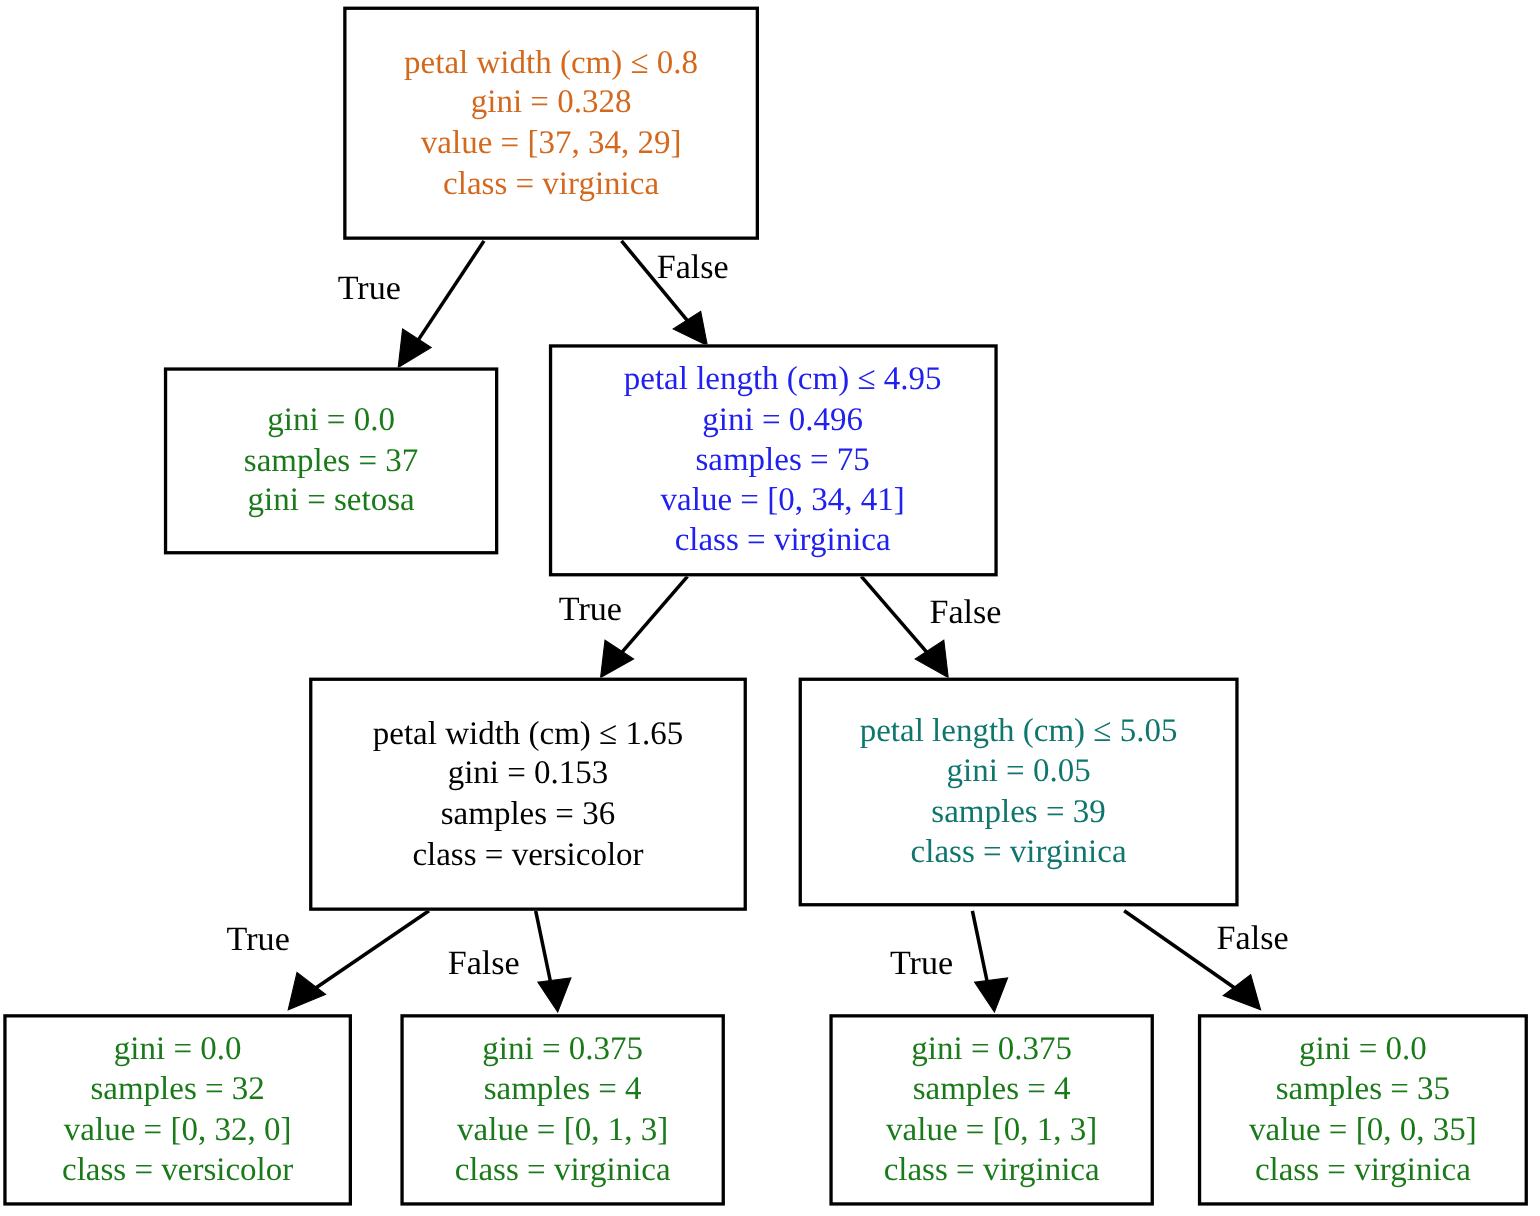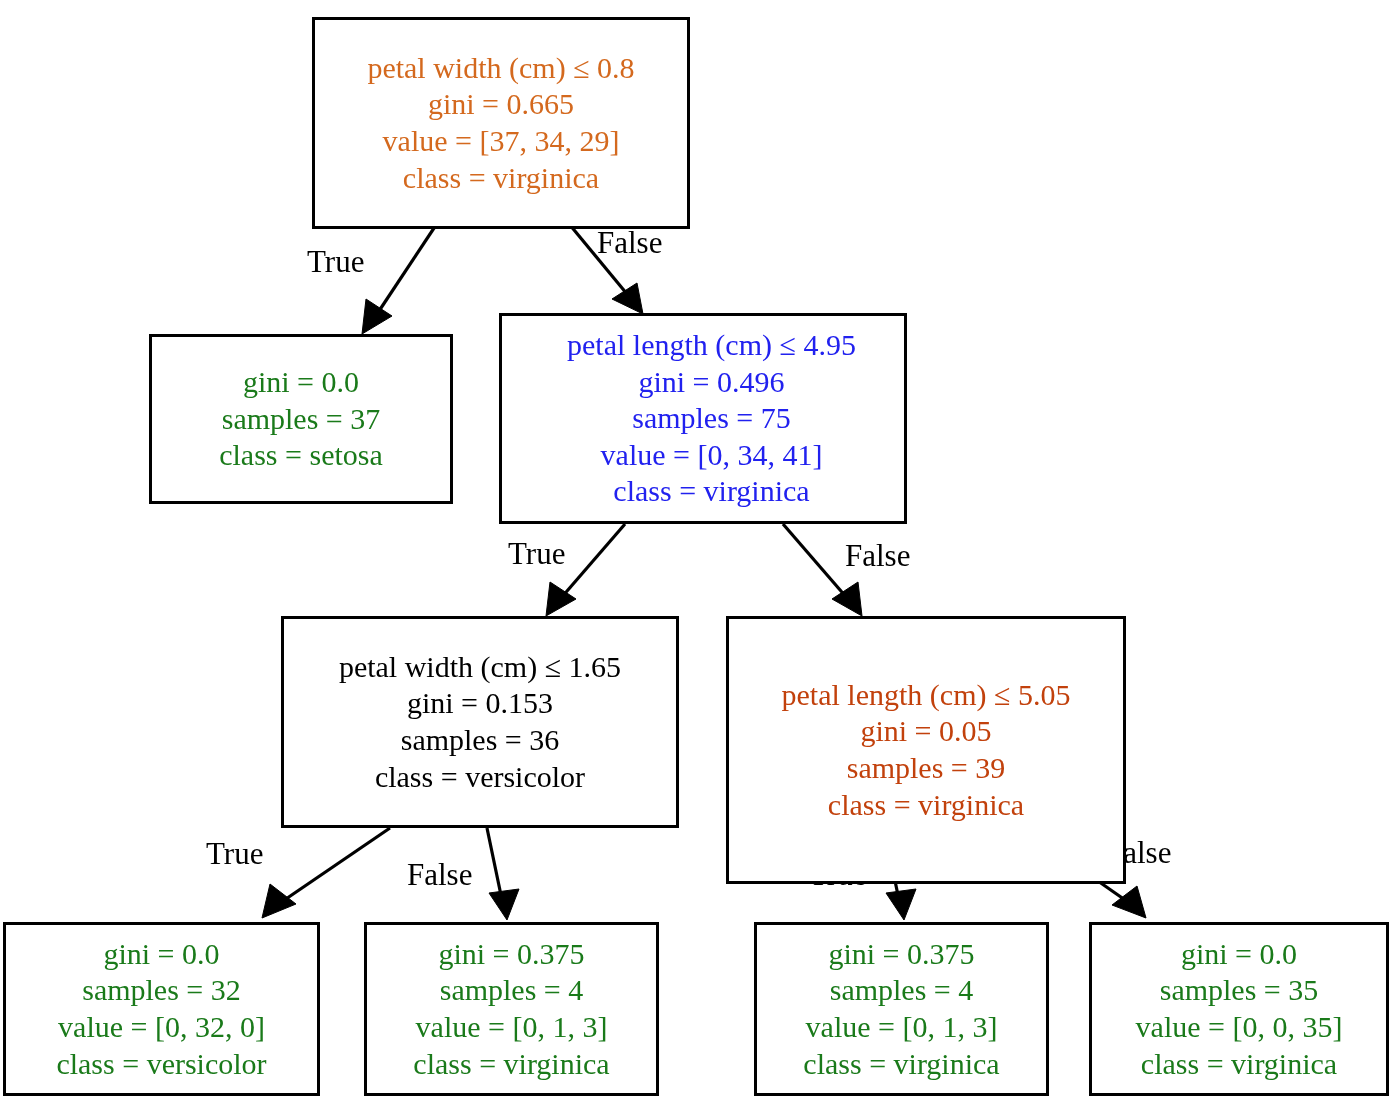--- a/index.html
+++ b/index.html
@@ -108,49 +108,49 @@
 
   <div class="edge-label" style="left:307px; top:244px;">True</div>
   <div class="edge-label" style="left:597px; top:225px;">False</div>
   <div class="edge-label" style="left:508px; top:536px;">True</div>
   <div class="edge-label" style="left:845px; top:538px;">False</div>
   <div class="edge-label" style="left:206px; top:836px;">True</div>
   <div class="edge-label" style="left:407px; top:857px;">False</div>
   <div class="edge-label" style="left:809px; top:857px;">True</div>
   <div class="edge-label" style="left:1106px; top:835px;">False</div>
 
-  <div class="node" id="node-n0" style="left:312px; top:6px; width:378px; height:212px; color:#d4691e;margin-top:11px;">
+  <div class="node" id="node-n0" style="left:312px; top:6px; width:378px; height:212px; color:#d4691e;">
     <span class="line">petal width (cm) ≤ 0.8</span>
-    <span class="line">gini = 0.665</span>
+    <span class="line">gini = 0.328</span>
     <span class="line">value = [37, 34, 29]</span>
     <span class="line">class = virginica</span>
   </div>
 
   <div class="node" id="node-n1" style="left:149px; top:334px; width:304px; height:170px; color:#1a7a1a;">
     <span class="line">gini = 0.0</span>
     <span class="line">samples = 37</span>
-    <span class="line">class = setosa</span>
+    <span class="line">gini = setosa</span>
   </div>
 
   <div class="node" id="node-n2" style="left:499px; top:313px; width:408px; height:211px; color:#2121ef;padding-left:17px;">
     <span class="line">petal length (cm) ≤ 4.95</span>
     <span class="line">gini = 0.496</span>
     <span class="line">samples = 75</span>
     <span class="line">value = [0, 34, 41]</span>
     <span class="line">class = virginica</span>
   </div>
 
   <div class="node" id="node-n3" style="left:281px; top:616px; width:398px; height:212px; color:#000000;">
     <span class="line">petal width (cm) ≤ 1.65</span>
     <span class="line">gini = 0.153</span>
     <span class="line">samples = 36</span>
     <span class="line">class = versicolor</span>
   </div>
 
-  <div class="node" id="node-n4" style="left:726px; top:616px; width:400px; height:268px; color:#c2410c;">
+  <div class="node" id="node-n4" style="left:726px; top:616px; width:400px; height:208px; color:#0f766e;">
     <span class="line">petal length (cm) ≤ 5.05</span>
     <span class="line">gini = 0.05</span>
     <span class="line">samples = 39</span>
     <span class="line">class = virginica</span>
   </div>
 
   <div class="node" id="node-n5" style="left:3px; top:922px; width:317px; height:174px; color:#1a7a1a;">
     <span class="line">gini = 0.0</span>
     <span class="line">samples = 32</span>
     <span class="line">value = [0, 32, 0]</span>

